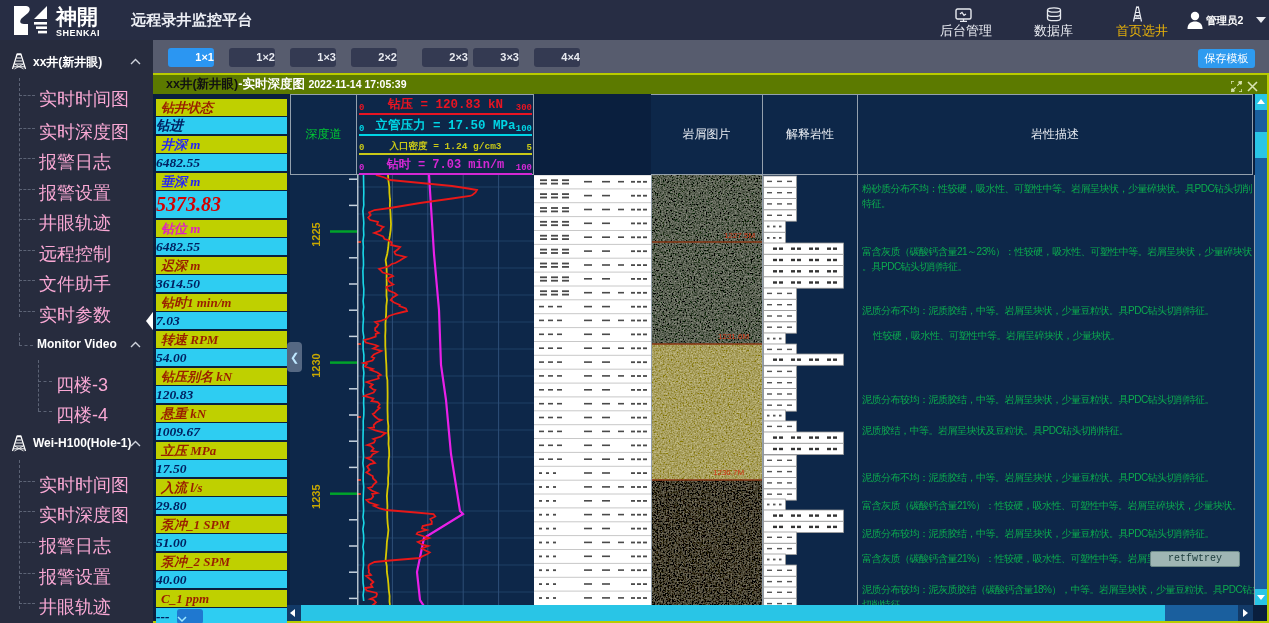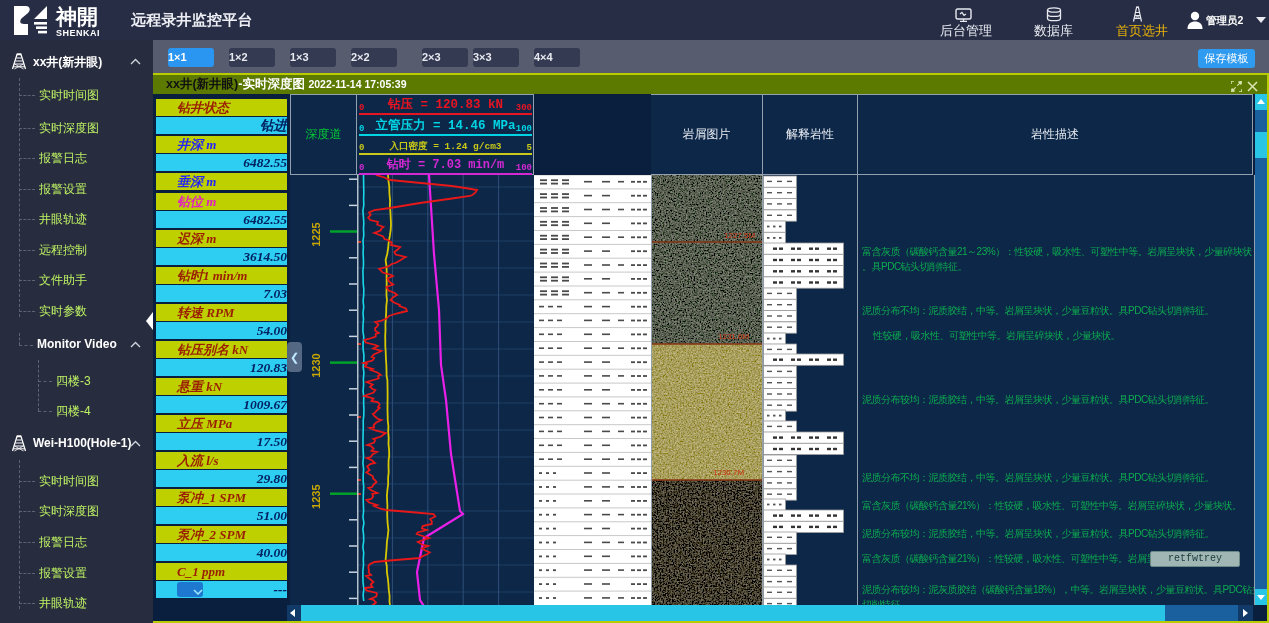--- a/index.html
+++ b/index.html
@@ -1,41 +1,41 @@
 <!DOCTYPE html>
 <html><head><meta charset="utf-8"><style>
 *{margin:0;padding:0;box-sizing:border-box}
 html,body{width:1269px;height:623px;overflow:hidden;background:#0a1f3e;
  font-family:"Liberation Sans",sans-serif;}
 .abs{position:absolute}
 #topbar{position:absolute;left:0;top:0;width:1269px;height:40px;background:#272d44}
 #sidebar{position:absolute;left:0;top:40px;width:153px;height:583px;background:#272c3e;overflow:hidden}
 #tabrow{position:absolute;left:153px;top:40px;width:1116px;height:33px;background:#575c6e}
 .tab{position:absolute;top:8px;height:19px;width:46px;border-radius:3px;background:#343a52;
- color:#e8eaf0;font-size:11px;font-weight:bold;text-align:left;line-height:19px}
+ color:#e8eaf0;font-size:11px;font-weight:bold;text-align:right;line-height:19px}
 .tab.on{background:#2b96f2;color:#fff}
 #savebtn{position:absolute;left:1045px;top:9px;width:57px;height:19px;border-radius:3px;
  background:#2e9bf0;color:#fff;font-size:11px;text-align:center;line-height:19px}
 #cwin{position:absolute;left:153px;top:73px;width:1116px;height:550px;
  background:#0a1f3e;border-top:2px solid #b9cc00;border-right:2px solid #b9cc00;border-bottom:2px solid #b9cc00}
 #titlebar{position:absolute;left:0;top:0;width:1114px;height:19px;background:#5c7a00;
  color:#fff;font-size:12.5px;font-weight:bold;line-height:19px}
 .titblk{color:#111}
 .titdate{font-weight:bold;font-size:10.5px}
 #ppanel{position:absolute;left:3px;top:24px;width:131px;height:524px}
 .plab{background:#bfd000;color:#991f00;font-style:italic;font-weight:bold;
- font-size:13px;line-height:17px;padding-left:21px;height:17px;
+ font-size:13px;line-height:17px;padding-left:5px;height:17px;
  font-family:"Liberation Serif",serif;white-space:nowrap}
 .pval{background:#2ecdf2;color:#002060;font-style:italic;font-weight:bold;
- font-size:13.5px;line-height:17px;height:17px;text-align:right;
+ font-size:13.5px;line-height:17px;height:17px;text-align:left;
  font-family:"Liberation Serif",serif}
 .sep1{height:1px;background:#0a1f3e}
 .sep2{height:2px;background:#0a1f3e}
 .lblue{color:#2525f5}.lmag{color:#e020c0}.vred{color:#d40000}
-.sbitem{position:absolute;color:#bef264;font-size:12px;white-space:nowrap}
+.sbitem{position:absolute;color:#f9a8d4;font-size:18px;white-space:nowrap}
 .sbroot{color:#fff;font-weight:bold;font-size:12px}
 .treeline{position:absolute;border-left:1px dashed #5c6375;width:0}
 .treedash{position:absolute;border-top:1px dashed #5c6375;height:0}
 .hdrcell{position:absolute;color:#e8ecf2;font-size:12px;display:flex;
  align-items:center;justify-content:center}
 .gtext{position:absolute;left:862px;color:#0cab4e;font-size:10px;letter-spacing:-0.5px;line-height:14.5px;
  width:400px}
 </style></head><body>
 <div id="topbar">
 <svg class="abs" style="left:14px;top:6px" width="36" height="29" viewBox="0 0 36 29">
@@ -159,20 +159,21 @@
       <div class="plab ">钻井状态</div>
       <div class="sep1"></div>
       <div class="pval ">钻进</div>
       <div class="sep2"></div>
       <div class="plab lblue">井深 m</div>
       <div class="sep1"></div>
       <div class="pval ">6482.55</div>
       <div class="sep2"></div>
       <div class="plab lblue">垂深 m</div>
       <div class="sep1"></div>
+      <div class="pval vred" style="height:27px;line-height:27px;font-size:20px">5373.83</div>
       <div class="sep2"></div>
       <div class="plab lmag">钻位 m</div>
       <div class="sep1"></div>
       <div class="pval ">6482.55</div>
       <div class="sep2"></div>
       <div class="plab ">迟深 m</div>
       <div class="sep1"></div>
       <div class="pval ">3614.50</div>
       <div class="sep2"></div>
       <div class="plab ">钻时1 min/m</div>
@@ -218,21 +219,21 @@
 <div class="hdrcell" style="left:498px;top:19px;width:112px;height:81px;border:1px solid #93a0ad;border-left:none;background:#0d2749">岩屑图片</div>
 <div class="hdrcell" style="left:705px;top:19px;width:395px;height:81px;border:1px solid #93a0ad;border-left:none;background:#0d2749">岩性描述</div>
 <div class="hdrcell" style="left:610px;top:19px;width:95px;height:81px;border:1px solid #93a0ad;border-left:none;background:#0d2749">解释岩性</div>
 <div class="abs" style="left:206px;top:21px;width:173px;height:19px;border-bottom:2px solid #e81422;color:#e81422;font-size:12.5px;font-weight:bold;font-family:'Liberation Mono',monospace">
       <span style="position:absolute;left:0;bottom:0;font-size:9px">0</span>
       <span style="position:absolute;left:50%;transform:translateX(-50%);bottom:0;white-space:nowrap">钻压 = 120.83 kN</span>
       <span style="position:absolute;right:0;bottom:0;font-size:9px">300</span>
     </div>
 <div class="abs" style="left:206px;top:41px;width:173px;height:20px;border-bottom:2px solid #00d4e4;color:#00d4e4;font-size:12.5px;font-weight:bold;font-family:'Liberation Mono',monospace">
       <span style="position:absolute;left:0;bottom:0;font-size:9px">0</span>
-      <span style="position:absolute;left:50%;transform:translateX(-50%);bottom:0;white-space:nowrap">立管压力 = 14.46 MPa</span>
+      <span style="position:absolute;left:50%;transform:translateX(-50%);bottom:0;white-space:nowrap">立管压力 = 17.50 MPa</span>
       <span style="position:absolute;right:0;bottom:0;font-size:9px">100</span>
     </div>
 <div class="abs" style="left:206px;top:61px;width:173px;height:19px;border-bottom:2px solid #c9c918;color:#c9c918;font-size:9.5px;font-weight:bold;font-family:'Liberation Mono',monospace">
       <span style="position:absolute;left:0;bottom:0;font-size:9px">0</span>
       <span style="position:absolute;left:50%;transform:translateX(-50%);bottom:0;white-space:nowrap">入口密度 = 1.24 g/cm3</span>
       <span style="position:absolute;right:0;bottom:0;font-size:9px">5</span>
     </div>
 <div class="abs" style="left:206px;top:81px;width:173px;height:19px;border-bottom:2px solid #d428d4;color:#d428d4;font-size:12.0px;font-weight:bold;font-family:'Liberation Mono',monospace">
       <span style="position:absolute;left:0;bottom:0;font-size:9px">0</span>
       <span style="position:absolute;left:50%;transform:translateX(-50%);bottom:0;white-space:nowrap">钻时 = 7.03 min/m</span>
@@ -872,24 +873,26 @@
       <rect x="4" y="416.6" width="5" height="1.4" fill="#555"></rect>
       <rect x="14" y="416.6" width="5" height="1.4" fill="#555"></rect>
       <rect x="24" y="416.6" width="5" height="1.4" fill="#555"></rect>
       <rect x="0.5" y="423.3" width="33" height="11.3" fill="#fff" stroke="#999" stroke-width="0.8"></rect>
       <rect x="4" y="427.9" width="5" height="1.4" fill="#555"></rect>
       <rect x="14" y="427.9" width="5" height="1.4" fill="#555"></rect>
       <rect x="24" y="427.9" width="5" height="1.4" fill="#555"></rect>
       <line x1="94.5" x2="94.5" y1="0" y2="430" stroke="#93a0ad"></line>
     </svg>
 <div class="abs" style="left:705px;top:100px;width:397px;height:430px;background:#0d2749;overflow:hidden;border-right:1px solid #93a0ad">
+<div class="gtext" style="left:4px;top:7px">粉砂质分布不均：性较硬，吸水性、可塑性中等。岩屑呈块状，少量碎块状。具PDC钻头切削<br>特征。</div>
 <div class="gtext" style="left:4px;top:70px">富含灰质（碳酸钙含量21～23%）：性较硬，吸水性、可塑性中等。岩屑呈块状，少量碎块状<br>。具PDC钻头切削特征。</div>
 <div class="gtext" style="left:4px;top:129px">泥质分布不均：泥质胶结，中等。岩屑呈块状，少量豆粒状。具PDC钻头切削特征。</div>
 <div class="gtext" style="left:15px;top:154px">性较硬，吸水性、可塑性中等。岩屑呈碎块状，少量块状。</div>
 <div class="gtext" style="left:4px;top:218px">泥质分布较均：泥质胶结，中等。岩屑呈块状，少量豆粒状。具PDC钻头切削特征。</div>
+<div class="gtext" style="left:4px;top:249px">泥质胶结，中等。岩屑呈块状及豆粒状。具PDC钻头切削特征。</div>
 <div class="gtext" style="left:4px;top:296px">泥质分布不均：泥质胶结，中等。岩屑呈块状，少量豆粒状。具PDC钻头切削特征。</div>
 <div class="gtext" style="left:4px;top:324px">富含灰质（碳酸钙含量21%）：性较硬，吸水性、可塑性中等。岩屑呈碎块状，少量块状。</div>
 <div class="gtext" style="left:4px;top:352px">泥质分布较均：泥质胶结，中等。岩屑呈块状，少量豆粒状。具PDC钻头切削特征。</div>
 <div class="gtext" style="left:4px;top:377px">富含灰质（碳酸钙含量21%）：性较硬，吸水性、可塑性中等。岩屑呈碎块状，少量</div>
 <div class="gtext" style="left:4px;top:408px">泥质分布较均：泥灰质胶结（碳酸钙含量18%），中等。岩屑呈块状，少量豆粒状。具PDC钻头<br>切削特征。</div>
 <div class="abs" style="left:292px;top:376px;width:90px;height:16px;background:#9fb6b4;border:1px solid #6a8886;border-radius:2px;color:#1a3a3a;font-size:10px;line-height:14px;text-align:center;font-family:'Liberation Mono',monospace">retfwtrey</div>
 </div>
 <div class="abs" style="left:1102px;top:19px;width:12px;height:511px;background:#1a5f9e">
 <div class="abs" style="left:0;top:0;width:12px;height:16px;background:#29c5e6">
         <div style="margin:5px auto 0;width:0;height:0;border-left:4px solid transparent;border-right:4px solid transparent;border-bottom:5px solid #fff"></div>

